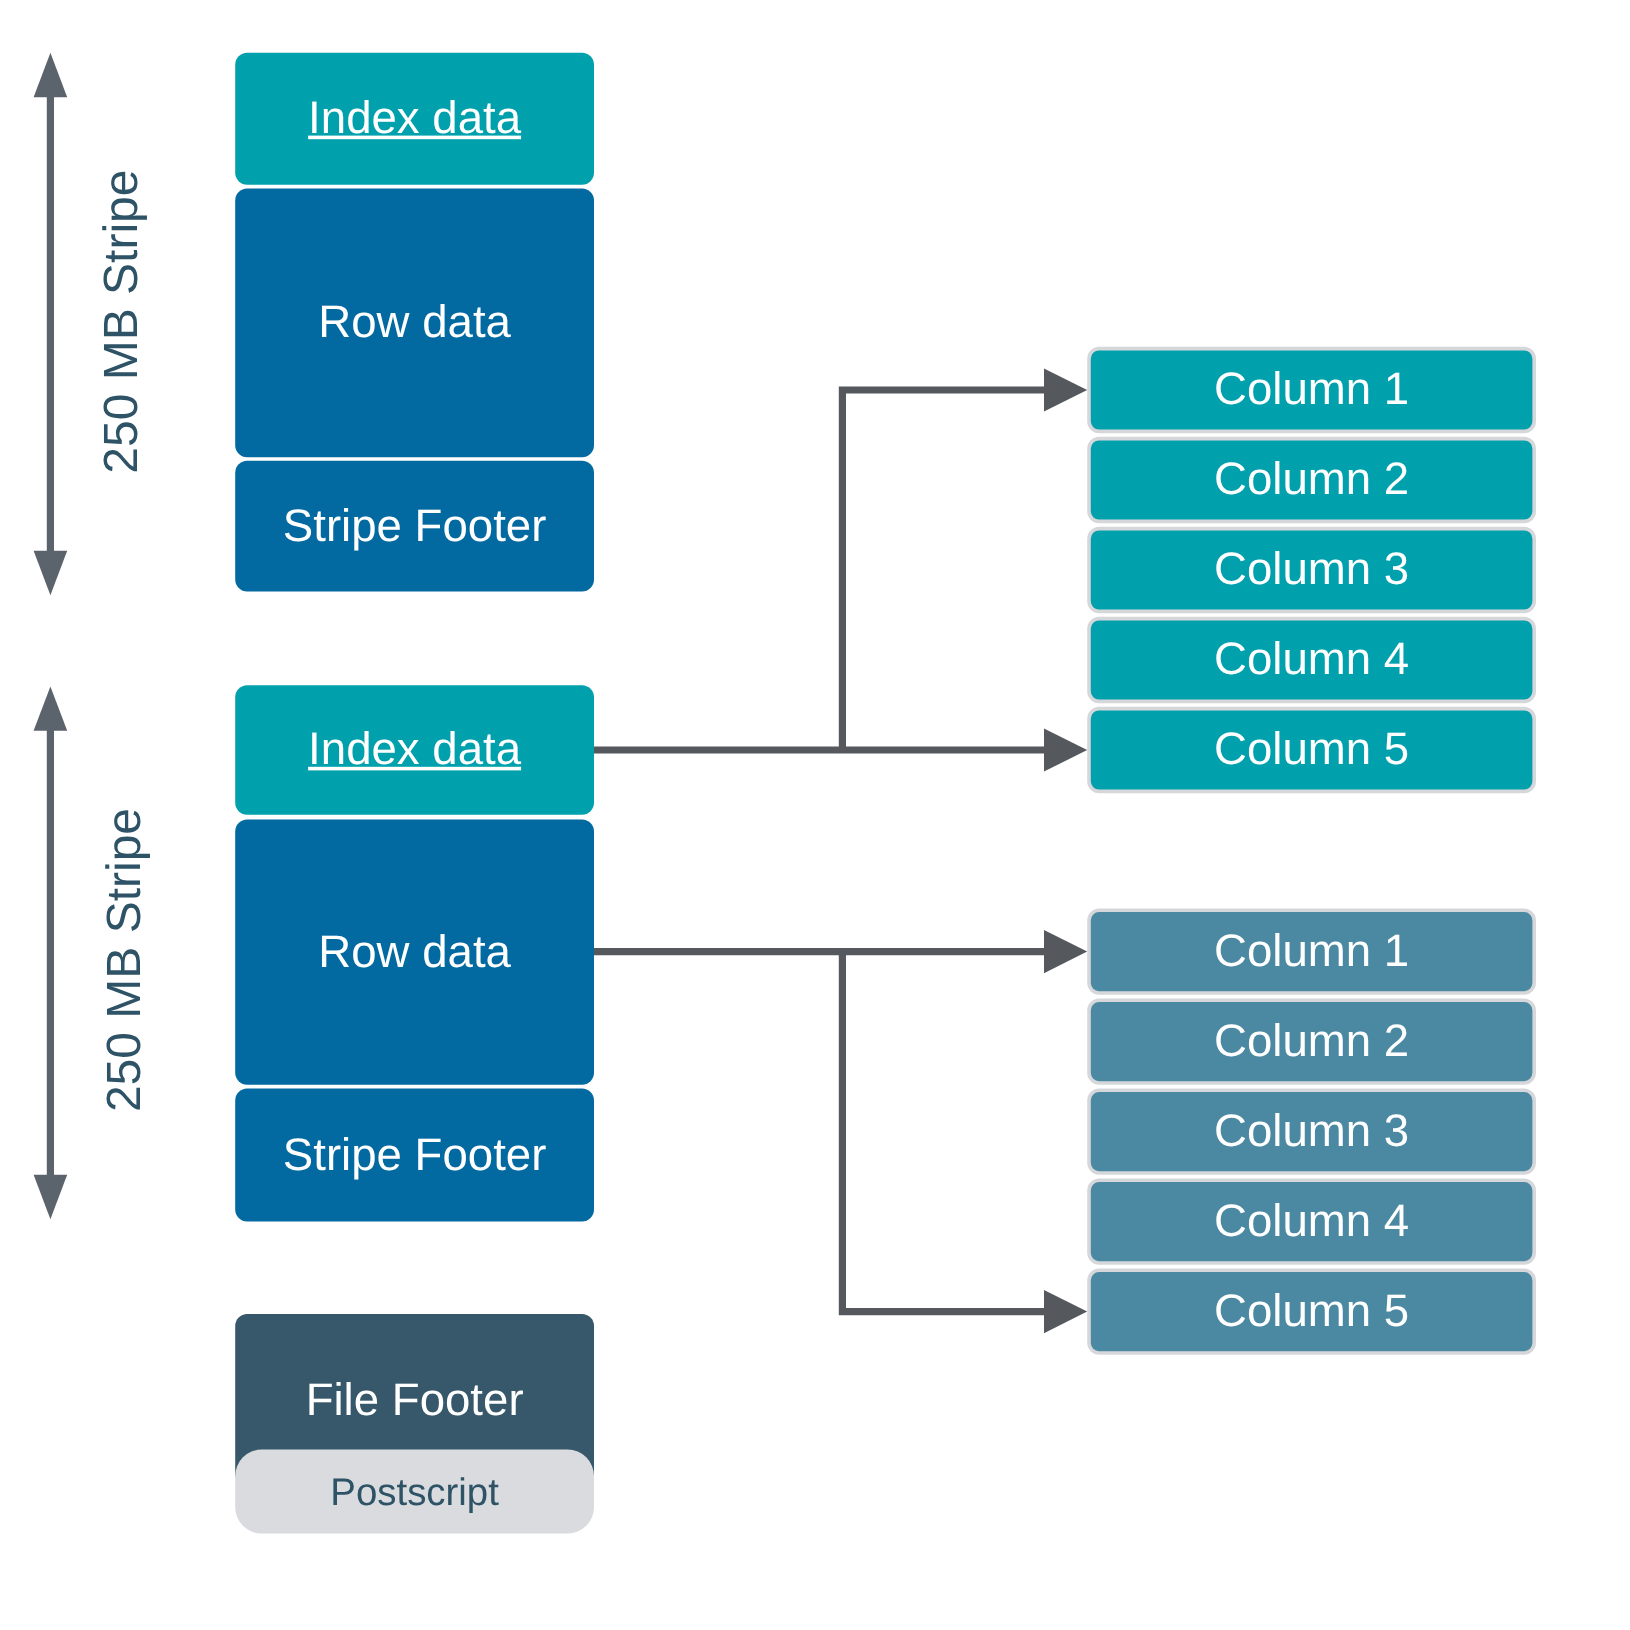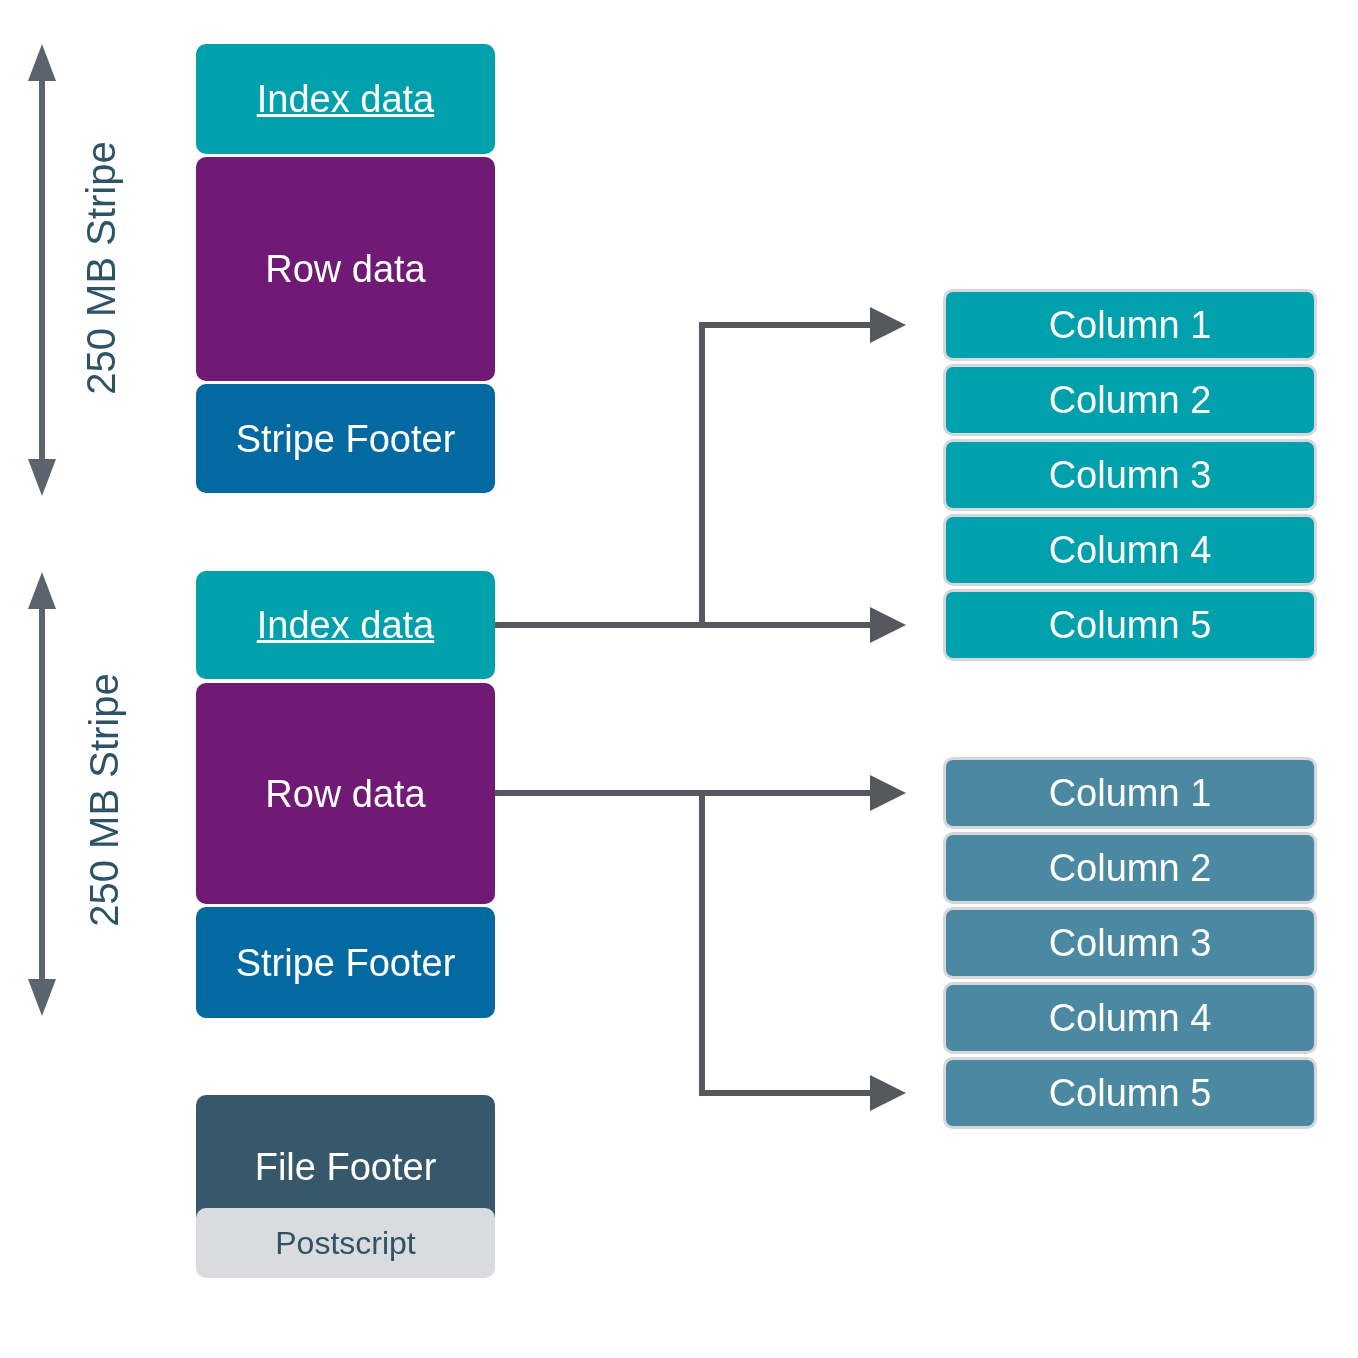--- a/index.html
+++ b/index.html
@@ -22,42 +22,41 @@
     width: 299px;
     border-radius: 10px;
     display: flex;
     align-items: center;
     justify-content: center;
     color: #ffffff;
     font-size: 38px;
     line-height: 1;
   }
   .b-teal  { background: #00A0AC; text-decoration: underline; }
-  .b-slate { background: #701a75; }
+  .b-slate { background: #0369a1; }
   .b-gray  { background: #0369a1; }
   .b-dark  { background: #36586A; }
   .b-light { background: #D9DBDE; color: #2E5366; font-size: 32px; }
 
   .idx1 { top: 44px;   height: 110px; }
   .row1 { top: 157px;  height: 224px; }
   .ftr1 { top: 384px;  height: 109px; }
   .idx2 { top: 571px;  height: 108px; }
   .row2 { top: 683px;  height: 221px; }
   .ftr2 { top: 907px;  height: 111px; }
   .ffoot { top: 1095px; height: 143px; }
-  .pscript { top: 1208px; height: 70px; }
+  .pscript { top: 1208px; height: 70px; border-radius: 22px; }
 
   .colstack {
     position: absolute;
     left: 906px;
     width: 374px;
     display: flex;
     flex-direction: column;
     gap: 3px;
-    margin-left: 37px;
   }
   .stack-top    { top: 289px; }
   .stack-bottom { top: 757px; }
   .colbox {
     height: 72px;
     box-sizing: border-box;
     border: 3px solid #D5D7DA;
     border-radius: 10px;
     display: flex;
     align-items: center;

